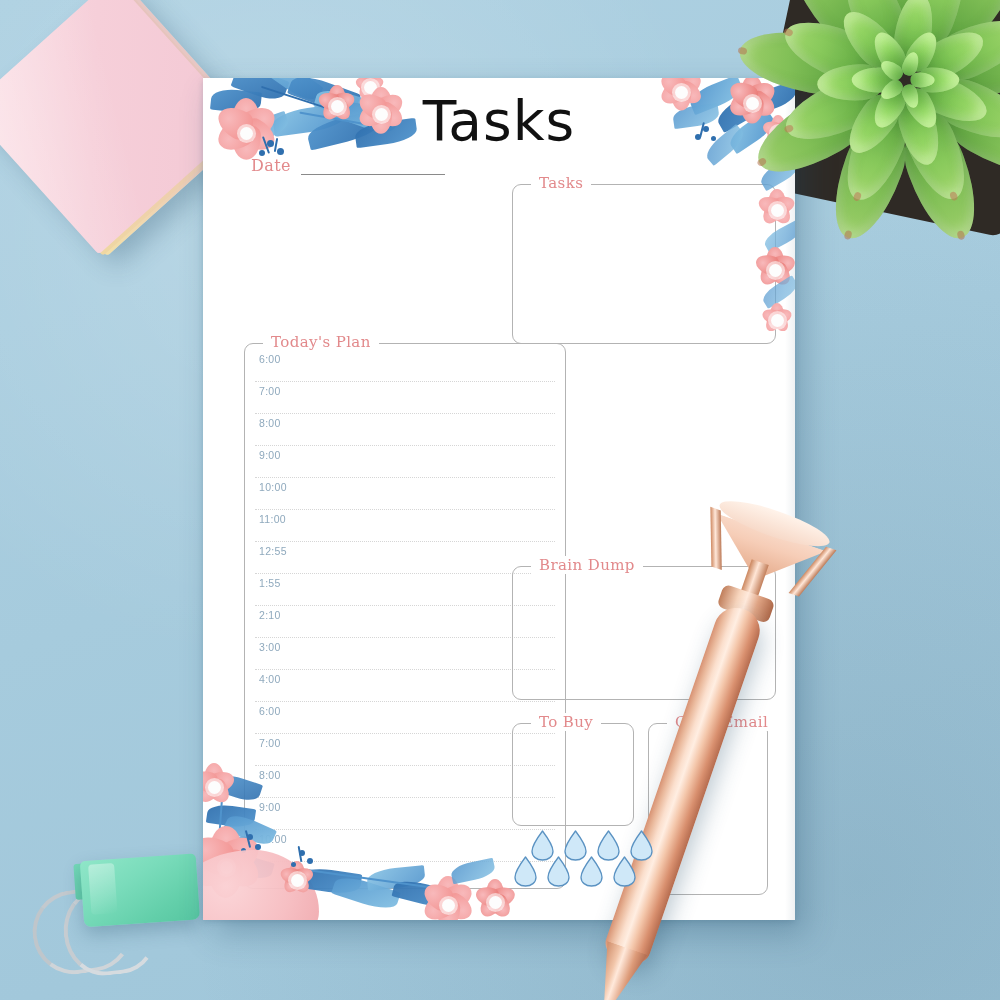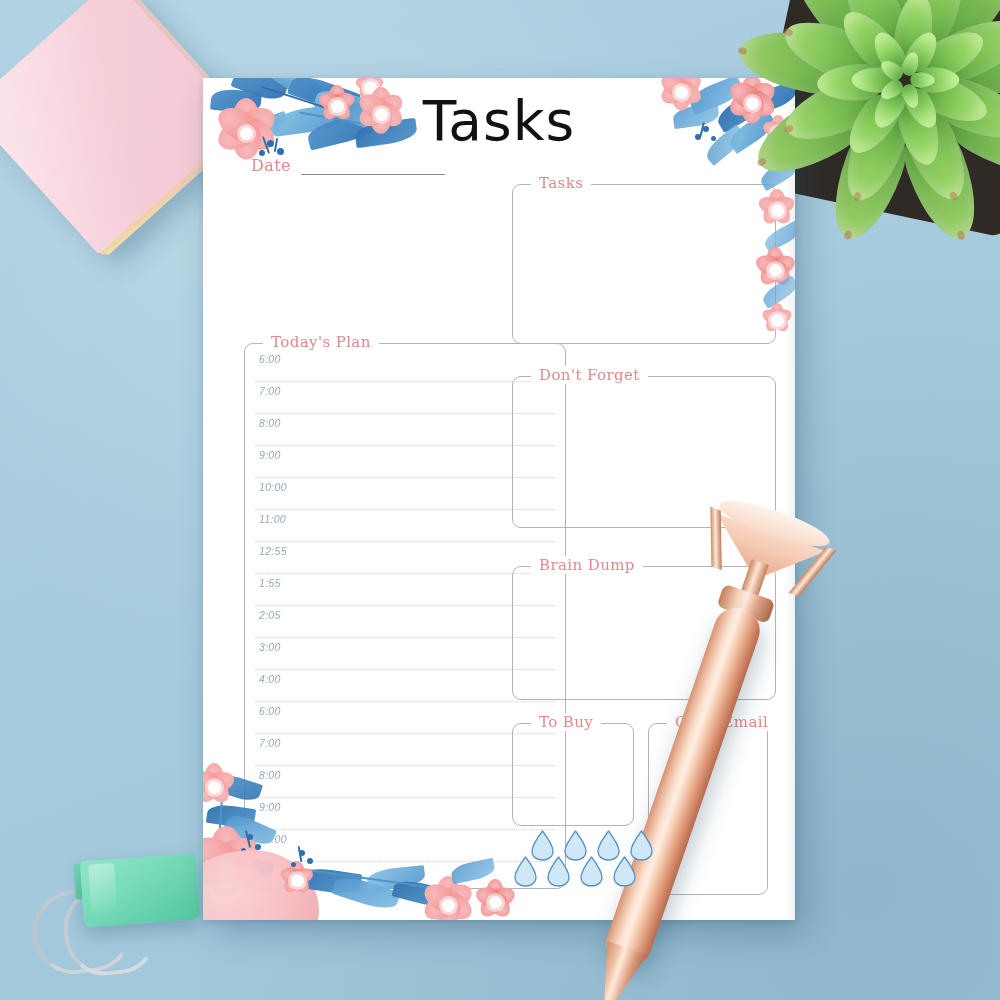--- a/index.html
+++ b/index.html
@@ -102,21 +102,21 @@
 
   
   #goals{left:41px;top:100px;width:320px;height:133px;}
   .goal-rows{position:absolute;inset:0;padding:8px 14px 8px 10px;}
   .goal-row{height:40px;display:flex;align-items:center;}
   .circ{width:18px;height:18px;border:1.2px solid #9a9a9a;border-radius:50%;margin-left:6px;}
   .dotrule{border-top:1.3px dotted #cfcfcf;margin:0 6px 0 10px;}
 
   
   #plan{left:41px;top:265px;width:320px;height:544px;}
-  .plan-rows{position:absolute;inset:0;padding:6px 0 0 0;font-style:italic;}
+  .plan-rows{position:absolute;inset:0;padding:6px 0 0 0;}
   .prow{height:32px;position:relative;}
   .prow .tm{position:absolute;left:14px;top:3px;font-size:10.5px;color:#8fa9bd;font-family:"Liberation Sans",sans-serif;letter-spacing:.3px;}
   .prow .ln{position:absolute;left:10px;right:10px;bottom:0;border-top:1.2px dotted #d6d6d6;}
 
   
   #tasks{left:309px;top:106px;width:262px;height:158px;}
   #forget{left:309px;top:298px;width:262px;height:150px;}
   #brain{left:309px;top:488px;width:262px;height:132px;}
   #tobuy{left:309px;top:645px;width:120px;height:101px;}
   #callemail{left:445px;top:645px;width:118px;height:170px;}
@@ -420,21 +420,21 @@
               <div class="tm">12:55</div>
               <div style="position: absolute; left: 62px; right: 10px; top: 2px; font-size: 11px; color: rgb(85, 85, 85);"></div>
               <div class="ln"></div>
             </div>
             <div class="prow">
               <div class="tm">1:55</div>
               <div style="position: absolute; left: 62px; right: 10px; top: 2px; font-size: 11px; color: rgb(85, 85, 85);"></div>
               <div class="ln"></div>
             </div>
             <div class="prow">
-              <div class="tm">2:05</div>
+              <div class="tm">2:10</div>
               <div style="position: absolute; left: 62px; right: 10px; top: 2px; font-size: 11px; color: rgb(85, 85, 85);"></div>
               <div class="ln"></div>
             </div>
             <div class="prow">
               <div class="tm">3:00</div>
               <div style="position: absolute; left: 62px; right: 10px; top: 2px; font-size: 11px; color: rgb(85, 85, 85);"></div>
               <div class="ln"></div>
             </div>
             <div class="prow">
               <div class="tm">4:00</div>
@@ -468,25 +468,20 @@
             </div>
           </div>
       </div>
 
       <div class="box" id="tasks">
         <div class="cap">
           <span class="lbl">Tasks</span>
         </div>
       </div>
 
-      <div class="box" id="forget">
-        <div class="cap">
-          <span class="lbl">Don't Forget</span>
-        </div>
-      </div>
 
       <div class="box" id="brain">
         <div class="cap">
           <span class="lbl">Brain Dump</span>
         </div>
       </div>
 
       <div class="box" id="tobuy">
         <div class="cap">
           <span class="lbl">To Buy</span>

